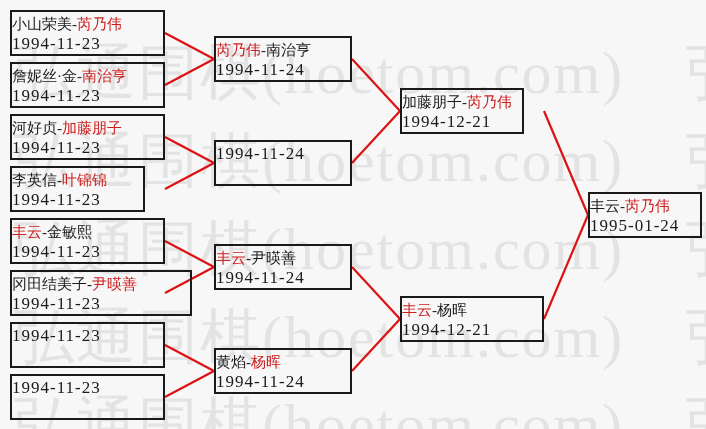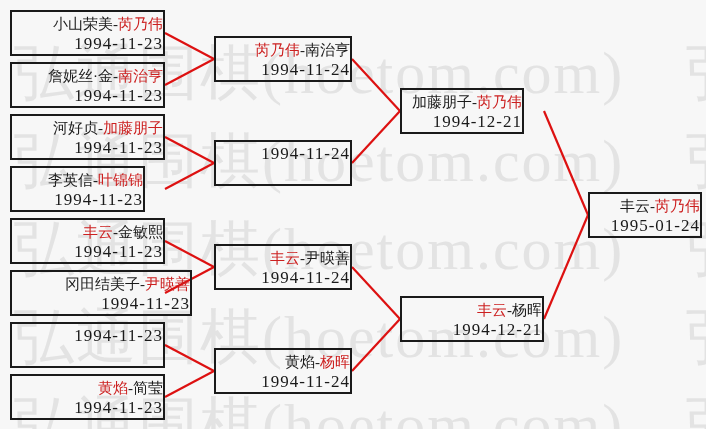--- a/index.html
+++ b/index.html
@@ -14,21 +14,21 @@
     position:absolute; left:14px; white-space:nowrap;
     font-size:60px; line-height:62px; letter-spacing:2px;
     color:var(--wm,#e3e3e3); user-select:none;
   }
   
   #lines { position:absolute; left:0; top:0; z-index:2; }
   
   .match {
     position:absolute; height:46px; box-sizing:border-box;
     border:2px solid var(--border,#1a1a1a); background:transparent;
-    text-align:right; padding-top:2px; z-index:3;
+    text-align:left; padding-top:2px; z-index:3;
   }
   .names { font-size:15px; line-height:20px; color:var(--text,#1a1a1a); white-space:nowrap; }
   .names .win { color:var(--win,#cc2020); }
   .date { font-size:17px; line-height:20px; letter-spacing:1px; color:var(--text,#1a1a1a); white-space:nowrap; }
 </style>
 </head>
 <body>
 
 <div id="stage">
 
@@ -78,21 +78,20 @@
     <div class="date">1994-11-23</div>
   </div>
   <div class="match" style="left:10px;top:270px;width:182px">
     <div class="names"><span class="p1">冈田结美子</span><span class="dash">-</span><span class="p2 win">尹暎善</span></div>
     <div class="date">1994-11-23</div>
   </div>
   <div class="match" style="left:10px;top:322px;width:155px">
     <div class="date">1994-11-23</div>
   </div>
   <div class="match" style="left:10px;top:374px;width:155px">
-    <div class="names"><span class="p1 win">黄焰</span><span class="dash">-</span><span class="p2">简莹</span></div>
     <div class="date">1994-11-23</div>
   </div>
 
   <div class="match" style="left:214px;top:36px;width:138px">
     <div class="names"><span class="p1 win">芮乃伟</span><span class="dash">-</span><span class="p2">南治亨</span></div>
     <div class="date">1994-11-24</div>
   </div>
   <div class="match" style="left:214px;top:140px;width:138px">
     <div class="date">1994-11-24</div>
   </div>

